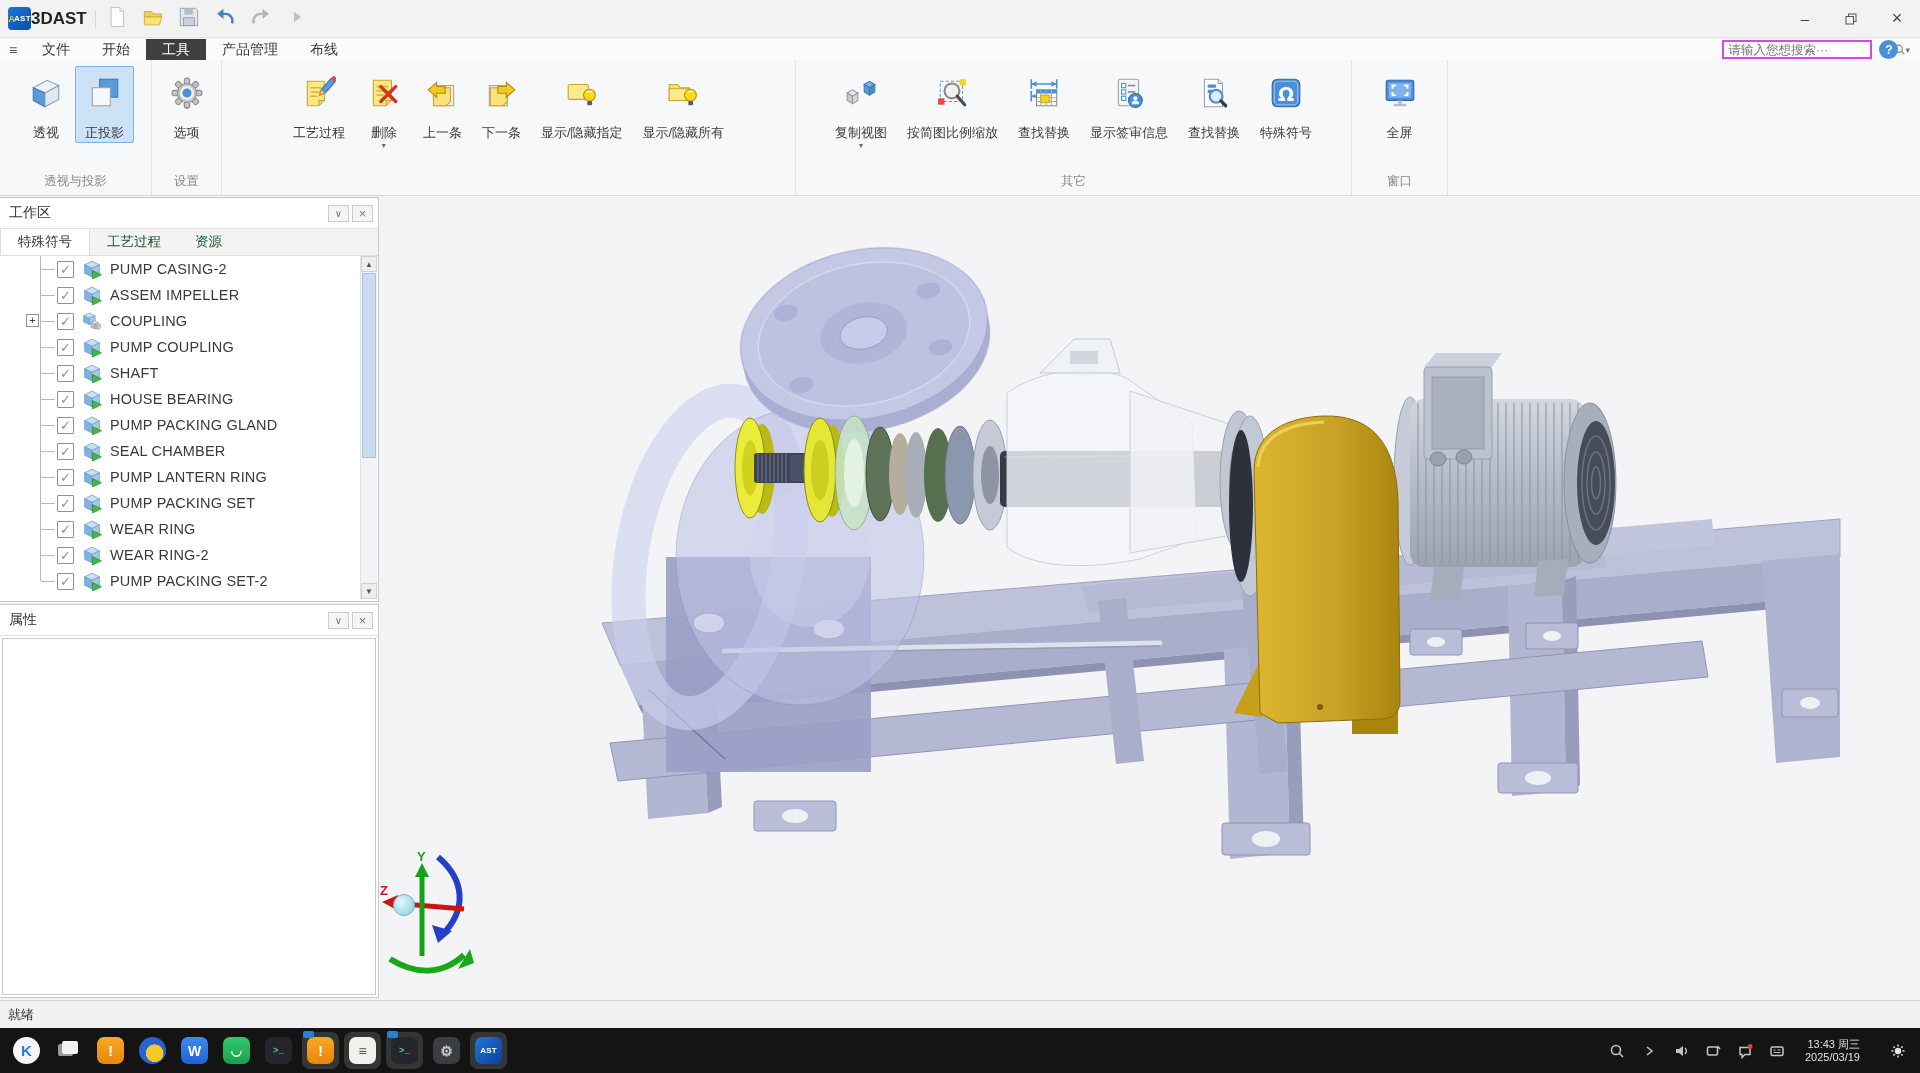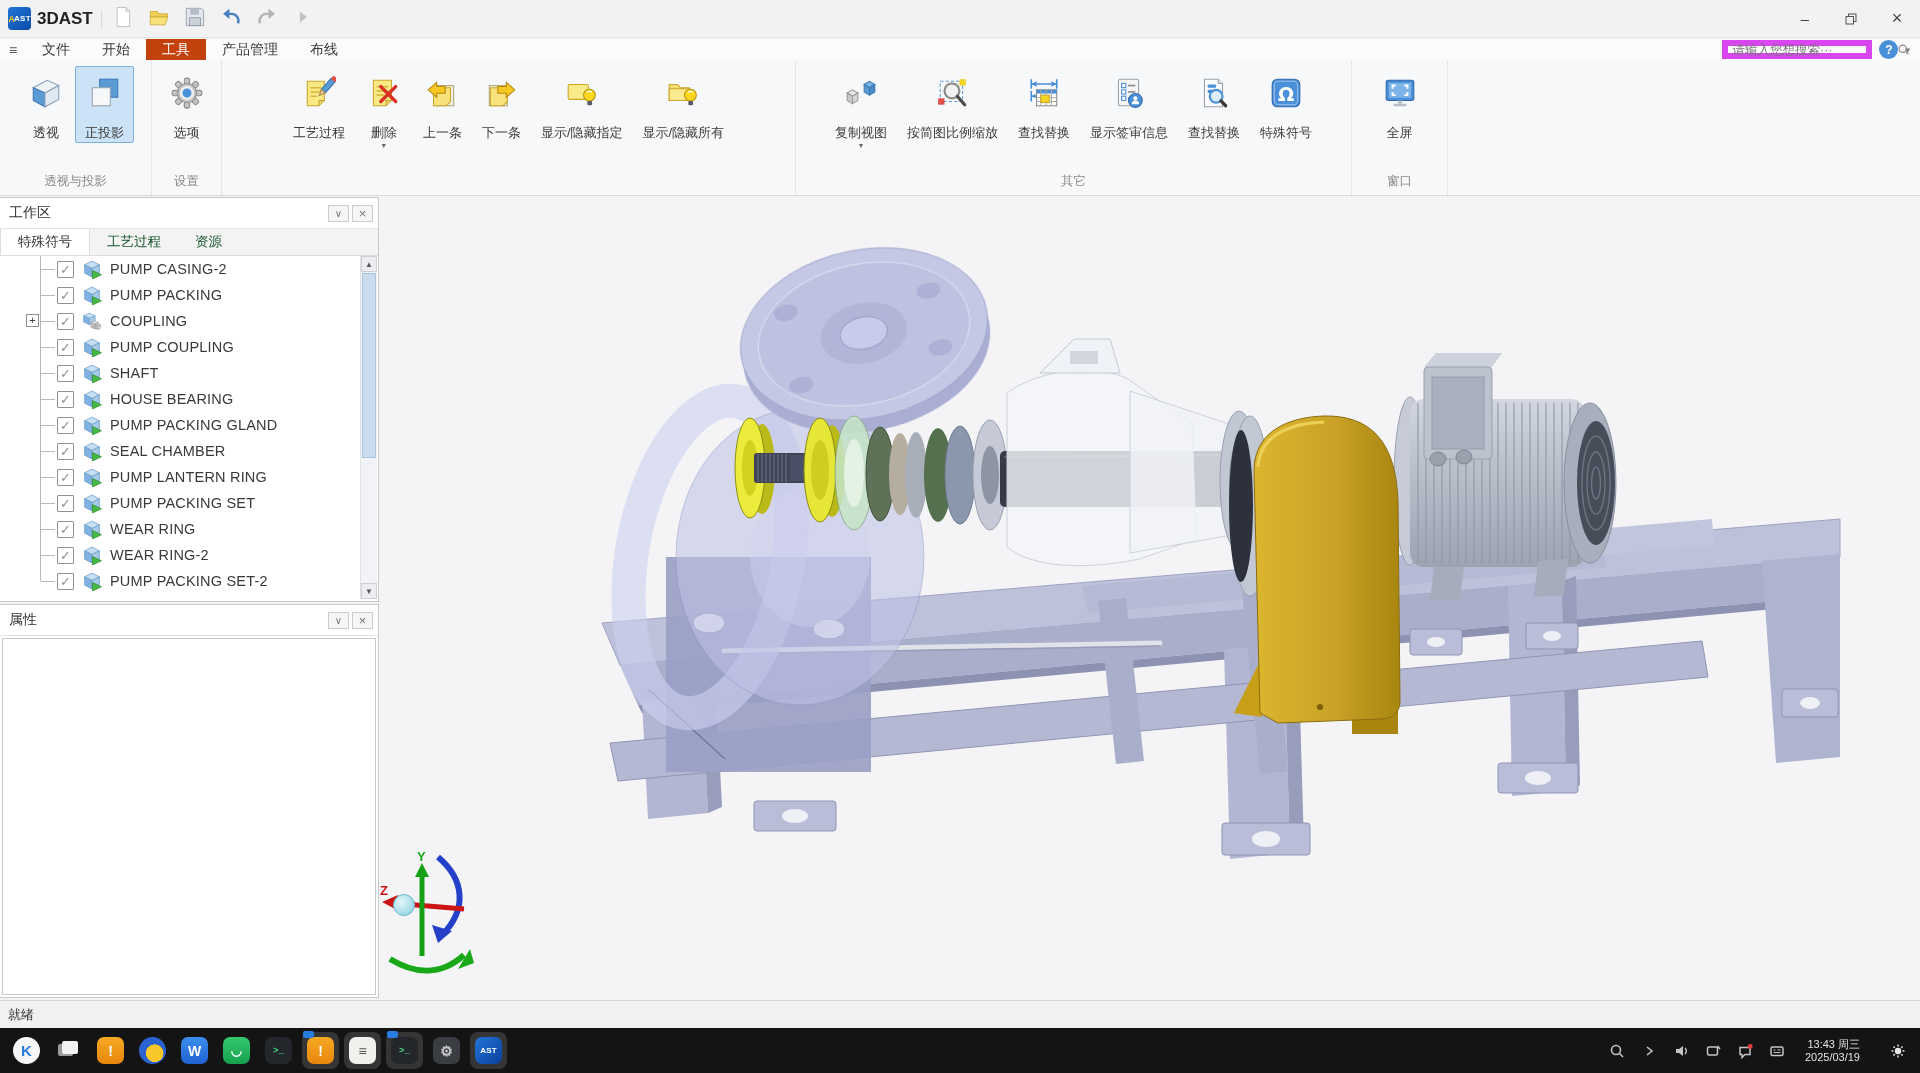--- a/index.html
+++ b/index.html
@@ -4,37 +4,37 @@
 <style>
   * { margin:0; padding:0; box-sizing:border-box; }
   html,body { width:1920px; height:1073px; overflow:hidden; }
   body { font-family:"Liberation Sans", sans-serif; font-size:14px; color:#333; background:#f4f4f6; }
   #app { position:relative; width:1920px; height:1073px; background:#f4f4f6; }
 
   
   .titlebar { position:absolute; left:0; top:0; width:1920px; height:38px; background:#f2f2f2; border-bottom:1px solid #e4e4e4; display:flex; align-items:center; }
   .applogo { width:23px; height:23px; margin-left:8px; border-radius:4px; background:linear-gradient(135deg,#2176d8,#0b4ba8); color:#fff; font-size:8px; font-weight:bold; display:flex; align-items:center; justify-content:center; letter-spacing:.3px; }
   .applogo i { font-style:normal; color:#f5c518; margin-right:1px; font-size:9px;}
-  .appname { font-size:17px; font-weight:bold; color:#222; margin-left:6px; }
+  .appname { font-size:17px; font-weight:bold; color:#222; margin-left:0; }
   .qa-sep { width:1px; height:18px; background:#d8d8d8; margin:0 8px; }
   .qa { display:flex; align-items:center; gap:10px; }
   .qa .qbtn { width:26px; height:26px; display:flex; align-items:center; justify-content:center; border-radius:3px; }
   .qa .qbtn svg { width:22px; height:22px; }
   .wtitle { position:absolute; left:0; right:0; text-align:center; font-size:14px; color:#3a3a3a; pointer-events:none; }
   .wctrls { margin-left:auto; display:flex; height:38px; }
   .wc { width:46px; height:38px; display:flex; align-items:center; justify-content:center; font-size:15px; color:#444; }
   .wc svg { width:12px; height:12px; }
 
   
   .menubar { position:absolute; left:0; top:39px; width:1920px; height:21px; background:#fbfbfb; display:flex; align-items:stretch; }
   .hamburger { width:26px; display:flex; align-items:center; justify-content:center; color:#555; font-size:14px; }
   .mtab { padding:0 16px; display:flex; align-items:center; font-size:14px; color:#3a3a3a; }
-  .mtab.active { background:#c2410c; color:#fff; }
+  .mtab.active { background:#404040; color:#fff; }
   .menubar-right { margin-left:auto; display:flex; align-items:center; gap:7px; padding-right:10px; }
-  .searchbox { width:150px; height:19px; border:6px solid #d946ef; background:#fff; display:flex; align-items:center; }
+  .searchbox { width:150px; height:19px; border:2px solid #d946ef; background:#fff; display:flex; align-items:center; }
   .searchbox input { flex:1; border:0; outline:none; font-size:12.5px; padding:0 4px; color:#444; background:transparent; font-family:"Liberation Sans",sans-serif;}
   .searchbox svg { width:13px; height:13px; margin-right:4px; flex:none; }
   .helpbtn { width:19px; height:19px; border-radius:50%; background:#4a90d9; color:#fff; font-weight:bold; font-size:12px; display:flex; align-items:center; justify-content:center; }
   .helpcaret { font-size:9px; color:#777; }
 
   
   .ribbon { position:absolute; left:0; top:60px; width:1920px; height:136px; background:#f7f8f9; border-bottom:1px solid #d9d9d9; display:flex; }
   .rgroup { display:flex; flex-direction:column; border-right:1px solid #e5e5e5; padding:0 4px; }
   .rbtns { flex:1; display:flex; justify-content:center; align-items:flex-start; padding-top:6px; }
   .rbtn { min-width:58px; padding:4px 9px 1px; display:flex; flex-direction:column; align-items:center; border:1px solid transparent; border-radius:2px; }
@@ -448,21 +448,21 @@
           <span class="tlabel">PUMP CASING-2</span>
         </div>
         <div class="trow">
           <span class="tcheck">✓</span>
           <span class="tpicon"><svg viewBox="0 0 20 19">
               <polygon points="3,5.5 10,2 17,5.5 10,9" fill="#c8e0f4" stroke="#6b9cc8" stroke-width="0.7"></polygon>
               <polygon points="3,5.5 10,9 10,17 3,13.5" fill="#7fb2e2" stroke="#6b9cc8" stroke-width="0.7"></polygon>
               <polygon points="17,5.5 10,9 10,17 17,13.5" fill="#a6c9e8" stroke="#6b9cc8" stroke-width="0.7"></polygon>
               <polygon points="10.5,11 19,15 10.5,19" fill="#45b845" stroke="#2f8f2f" stroke-width="0.7"></polygon>
             </svg></span>
-          <span class="tlabel">PUMP PACKING</span>
+          <span class="tlabel">ASSEM IMPELLER</span>
         </div>
         <div class="trow">
           <span class="texp">+</span>
           <span class="tcheck">✓</span>
           <span class="tpicon"><svg viewBox="0 0 20 19">
               <polygon points="2,4.5 7.5,2 13,4.5 7.5,7" fill="#c8e0f4" stroke="#6b9cc8" stroke-width="0.6"></polygon>
               <polygon points="2,4.5 7.5,7 7.5,13 2,10.5" fill="#7fb2e2" stroke="#6b9cc8" stroke-width="0.6"></polygon>
               <polygon points="13,4.5 7.5,7 7.5,13 13,10.5" fill="#a6c9e8" stroke="#6b9cc8" stroke-width="0.6"></polygon>
               <g stroke="#9a9a9a" stroke-width="0.6">
                 <polygon points="9,11 12.5,9.5 16,11 12.5,12.5" fill="#e8e8e8"></polygon>

